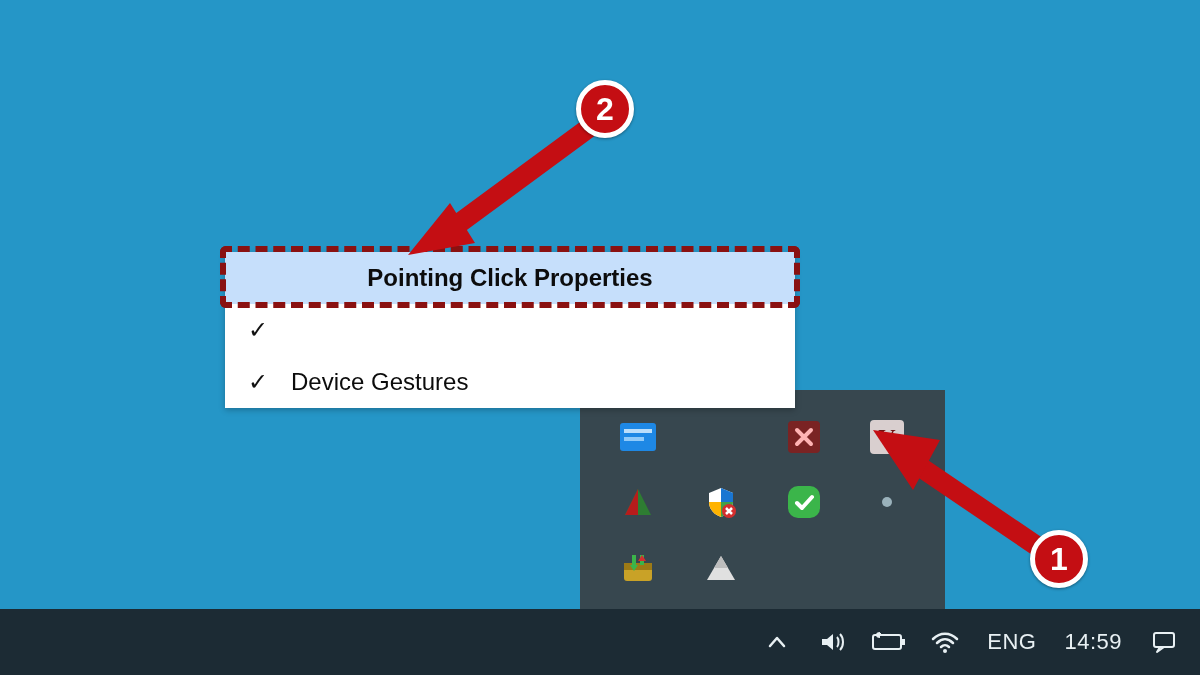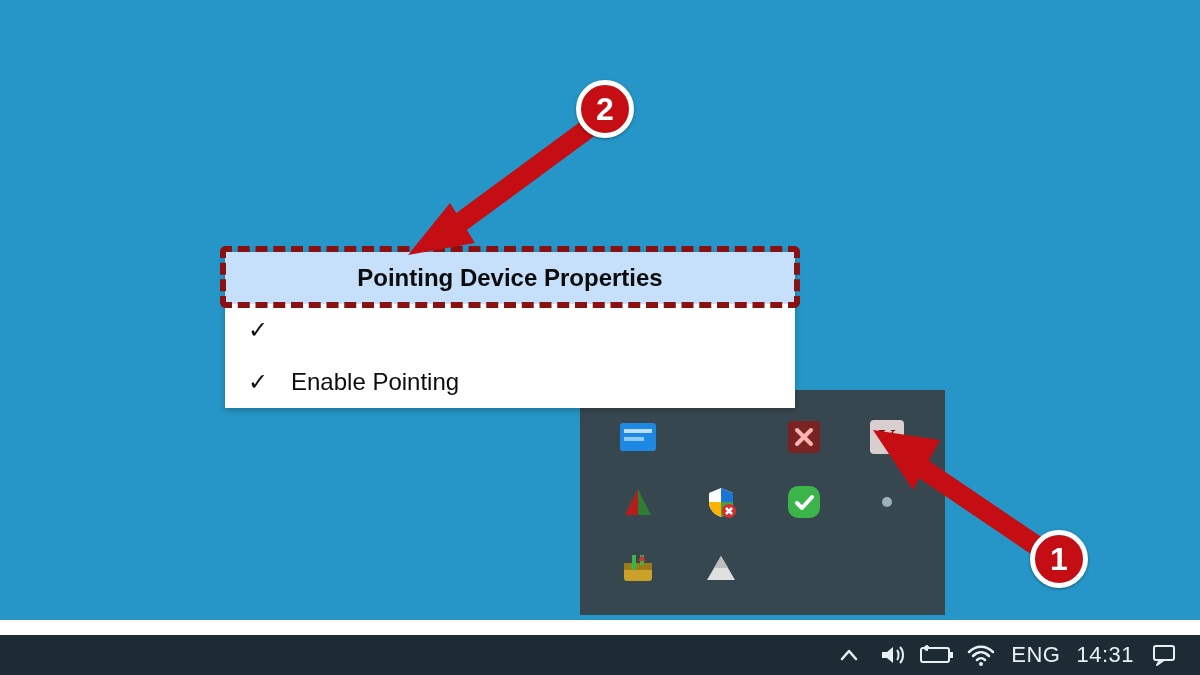--- a/index.html
+++ b/index.html
@@ -70,25 +70,26 @@
     color:#fff; font-weight:800; font-size:32px;
     pointer-events:none;
     box-shadow: 0 1px 3px rgba(0,0,0,.4);
   }
 
   
   .arrow { position:absolute; pointer-events:none; }
 
   
   .taskbar {
-    position:absolute; left:0; right:0; bottom:0; height:40px;
+    position:absolute; left:0; right:0; bottom:0; height:66px;
     background:#1c2b34;
     display:flex; align-items:center; justify-content:flex-end;
     padding: 0 14px 0 0;
     color:#e8f0f3;
+    gap: 12px;
   }
   .tb-icon { width:44px; height:55px; display:flex; align-items:center; justify-content:center; }
   .tb-text { font-size:22px; letter-spacing:0.5px; padding:0 8px; }
 
   svg { display:block; }
 </style>
 </head>
 <body>
 
 <div class="desktop"></div>
@@ -158,28 +159,28 @@
         <polygon points="17,5 31,29 3,29" fill="#e0e0e0"></polygon>
         <polygon points="17,5 24,17 10,17" fill="#bdbdbd"></polygon>
       </svg>
   </div>
   <div class="tray-icon"></div>
   <div class="tray-icon"></div>
 </div>
 
 <div class="ctx-menu">
   <div class="ctx-item highlight">
-    <span class="ctx-label" style="text-align:center;">Pointing Device Properties</span>
+    <span class="ctx-label" style="text-align:center;">Pointing Click Properties</span>
   </div>
   <div class="ctx-item">
     <span class="ctx-check">✓</span>
   </div>
   <div class="ctx-item">
     <span class="ctx-check">✓</span>
-    <span class="ctx-label">Enable Pointing</span>
+    <span class="ctx-label">Device Gestures</span>
   </div>
 </div>
 
 <div class="dashed-highlight" style="left:220px; top:246px; width:580px; height:62px;"></div>
 
 <svg class="arrow" style="left:390px; top:115px; width:220px; height:150px;" viewBox="0 0 220 150">
   <defs></defs>
   <path d="M200 12 L60 115" stroke="#c40e13" stroke-width="20" stroke-linecap="round"></path>
   <polygon points="18,140 85,128 60,88" fill="#c40e13"></polygon>
 </svg>
@@ -217,21 +218,21 @@
   <div class="tb-icon">
     <svg width="30" height="24" viewBox="0 0 30 24">
         <path d="M3 9 C10 2 20 2 27 9 M7 13 C12 8 18 8 23 13 M11 17 C13.5 14.5 16.5 14.5 19 17" fill="none" stroke="#e8f0f3" stroke-width="2.5" stroke-linecap="round"></path>
         <circle cx="15" cy="21" r="2" fill="#e8f0f3"></circle>
       </svg>
   </div>
   <div class="tb-text">
     <span>ENG</span>
   </div>
   <div class="tb-text">
-    <span>14:31</span>
+    <span>14:59</span>
   </div>
   <div class="tb-icon">
     <svg width="26" height="26" viewBox="0 0 26 26">
         <rect x="3" y="4" width="20" height="14" rx="2" fill="none" stroke="#e8f0f3" stroke-width="2"></rect>
         <path d="M9 18 L6 23 L13 18" fill="none" stroke="#e8f0f3" stroke-width="2" stroke-linejoin="round"></path>
       </svg>
   </div>
 </div>
 
 </body></html>

